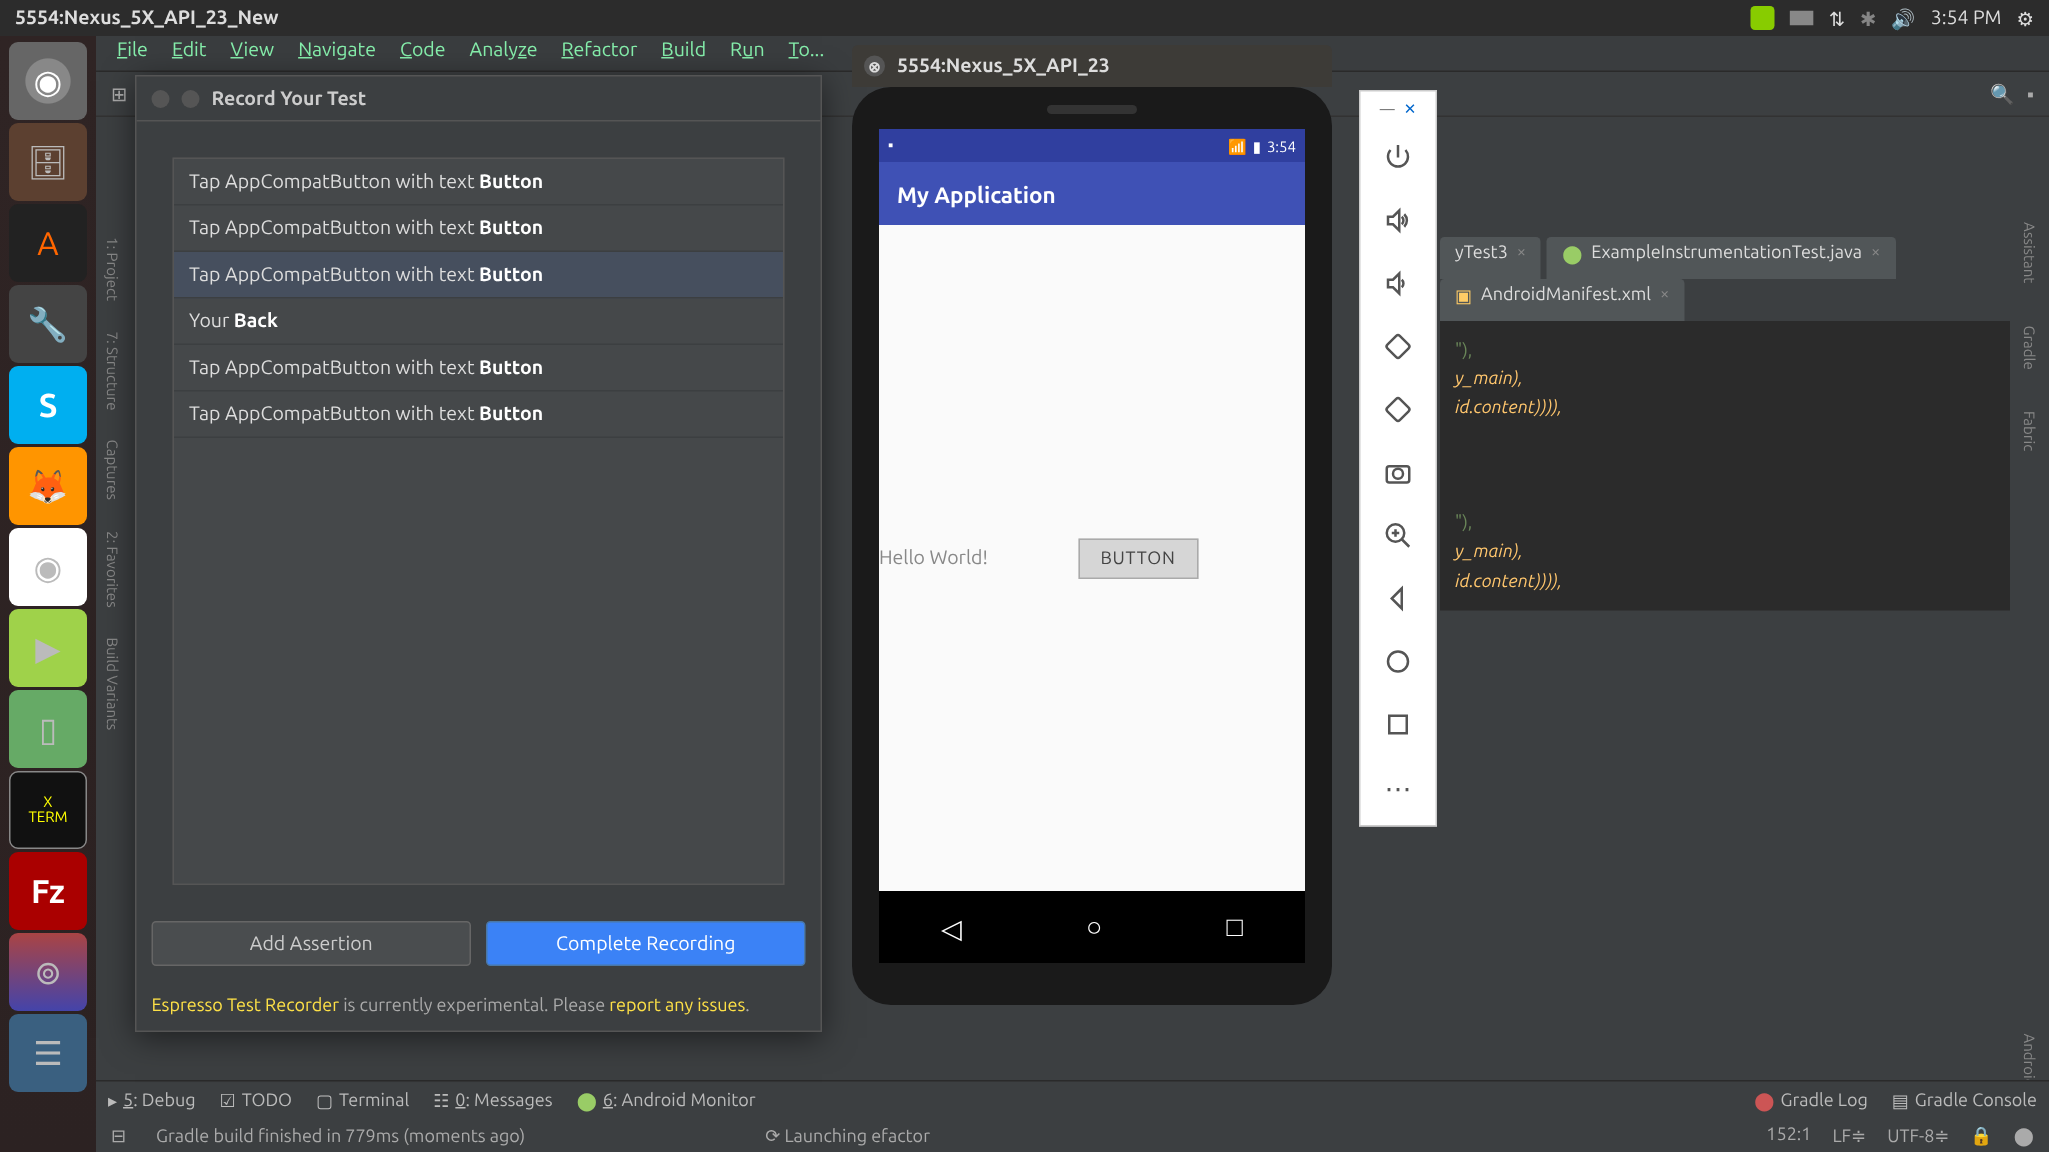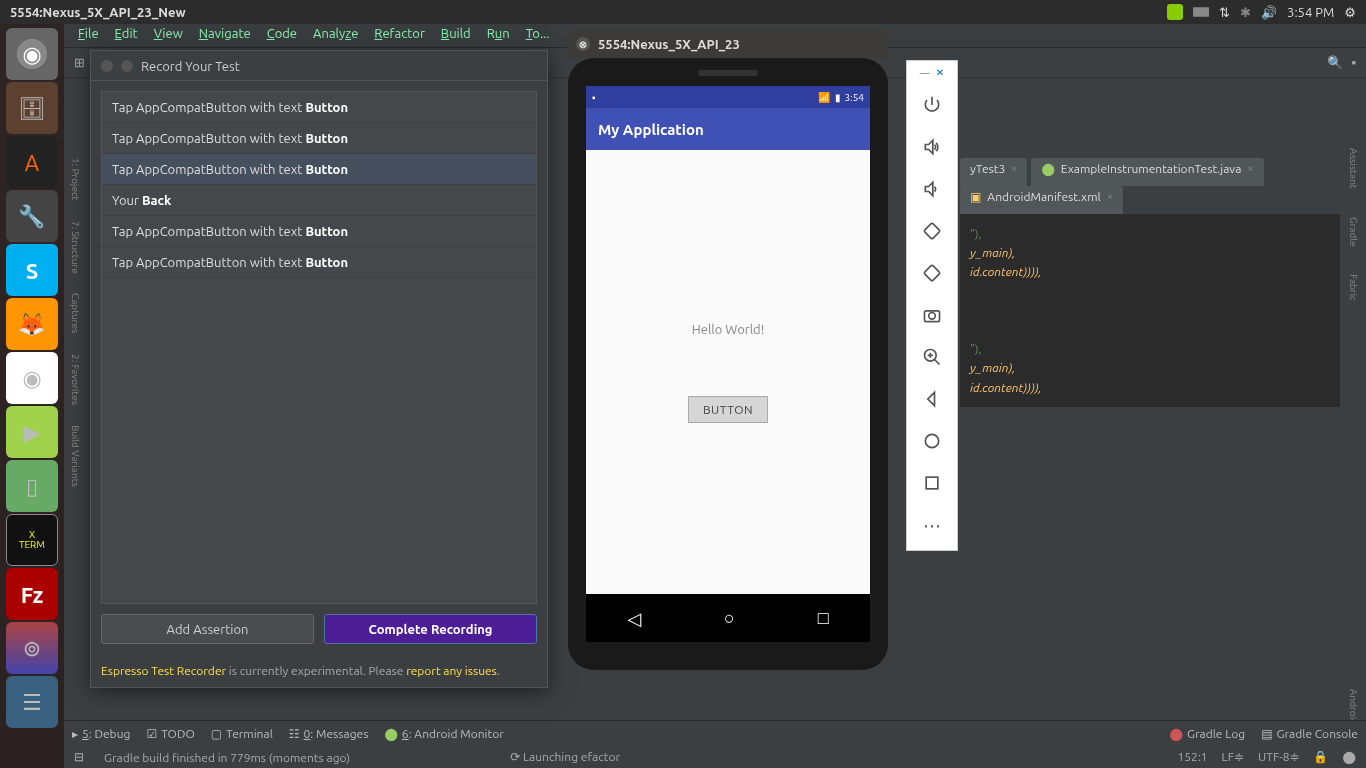--- a/index.html
+++ b/index.html
@@ -24,41 +24,41 @@
 .li.xterm{background:#111;border:1px solid #888;font-size:10px;color:#ff0;text-align:center;line-height:1}
 .li.fz{background:#a00;color:#fff;font-weight:bold}
 .li.misc{background:#3a6080}
 .ide{position:absolute;left:64px;top:24px;right:0;bottom:0;background:#3c3f41;display:flex;flex-direction:column}
 .menubar{height:24px;display:flex;gap:4px;padding:0 8px;color:#86efac;background:#3a3d3f;border-bottom:1px solid #2a2a2a}
 .menubar span{padding:2px 6px;cursor:default}
 .menubar span u{text-decoration:underline}
 .toolbar{height:30px;display:flex;align-items:center;padding:0 10px;gap:8px;color:#aaa;border-bottom:1px solid #323232}
 .toolbar .right{margin-left:auto;display:flex;gap:8px;align-items:center}
 .recorder{position:absolute;left:90px;top:50px;width:458px;height:638px;background:#3c3f41;border:1px solid #555;box-shadow:0 4px 20px rgba(0,0,0,.5);display:flex;flex-direction:column;z-index:20}
-.recorder .rtitle{height:30px;display:flex;align-items:center;gap:8px;padding:0 10px;color:#ccc;font-weight:normal;border-bottom:1px solid #555}
+.recorder .rtitle{height:30px;display:flex;align-items:center;gap:8px;padding:0 10px;color:#ccc;font-weight:bold;border-bottom:1px solid #555}
 .rtitle .wbtn{width:12px;height:12px;border-radius:50%;background:#555}
-.rec-list{flex:1;background:#45484a;border:1px solid #555;margin:10px;overflow:auto}
+.rec-list{flex:1;background:#45484a;border:1px solid #555;margin:24px;overflow:auto}
 .rec-item{padding:8px 10px;border-bottom:1px solid #3c3f41;color:#ddd}
 .rec-item.sel{background:#4b6eaf33}
 .rec-item b{color:#fff}
 .rec-btns{display:flex;gap:10px;padding:0 10px 10px}
 .rbtn{flex:1;height:30px;border:1px solid #666;background:#4a4d4f;color:#ccc;display:flex;align-items:center;justify-content:center;border-radius:3px;cursor:pointer}
-.rbtn.primary{background:#4c1d95;border-color:#4a78a8;color:#fff;font-weight:bold}
+.rbtn.primary{background:#3b82f6;border-color:#4a78a8;color:#fff;font-weight:normal}
 .rec-foot{padding:10px;font-size:12px;color:#aaa}
 .rec-foot a{color:#fde047;}
 .emuwin{position:absolute;left:568px;top:30px;width:320px;height:640px;z-index:30}
 .emu-title{height:28px;background:#3d3b37;color:#ddd;display:flex;align-items:center;padding:0 8px;gap:8px;font-weight:bold;border-radius:4px 4px 0 0}
 .emu-title .dot{width:14px;height:14px;border-radius:50%;background:#555;font-size:10px;display:flex;align-items:center;justify-content:center}
 .phone{height:612px;background:#1a1a1a;border-radius:26px;padding:28px 18px;position:relative}
 .speaker{position:absolute;top:12px;left:50%;transform:translateX(-50%);width:60px;height:6px;background:#333;border-radius:3px}
 .screen{width:100%;height:100%;background:#fafafa;position:relative;overflow:hidden}
 .statusbar{height:22px;background:#303f9f;color:#fff;display:flex;align-items:center;justify-content:flex-end;padding:0 6px;font-size:10px;gap:4px}
 .statusbar .l{margin-right:auto}
 .appbar{height:42px;background:#3f51b5;color:#fff;display:flex;align-items:center;padding:0 12px;font-weight:bold;font-size:15px}
-.appbody{position:absolute;top:64px;bottom:48px;left:0;right:0;display:flex;flex-direction:column;align-items:center;justify-content:center;gap:60px;color:#888}
+.appbody{position:absolute;top:64px;bottom:48px;left:0;right:0;display:flex;align-items:center;justify-content:flex-start;gap:60px;color:#888}
 .appbtn{padding:6px 14px;background:#d6d6d6;border:1px solid #aaa;color:#444;font-size:12px;letter-spacing:.5px}
 .navbar{position:absolute;bottom:0;left:0;right:0;height:48px;background:#000;display:flex;align-items:center;justify-content:space-around;color:#fff}
 .navbar span{font-size:18px}
 .emu-tools{position:absolute;left:906px;top:60px;width:52px;background:#fff;border:1px solid #ccc;z-index:30;display:flex;flex-direction:column;align-items:center;padding:4px 0}
 .emu-tools .wb{display:flex;gap:6px;padding:2px 0 6px}
 .emu-tools .wb span{font-size:10px;color:#666;cursor:pointer}
 .etool{width:100%;height:42px;display:flex;align-items:center;justify-content:center;color:#555;font-size:18px;cursor:pointer}
 .etool svg{width:20px;height:20px;fill:none;stroke:#555;stroke-width:2}
 .right-pane{position:absolute;right:26px;top:80px;width:380px;height:410px;color:#aaa}
 .tabs{display:flex;gap:4px;height:28px}

